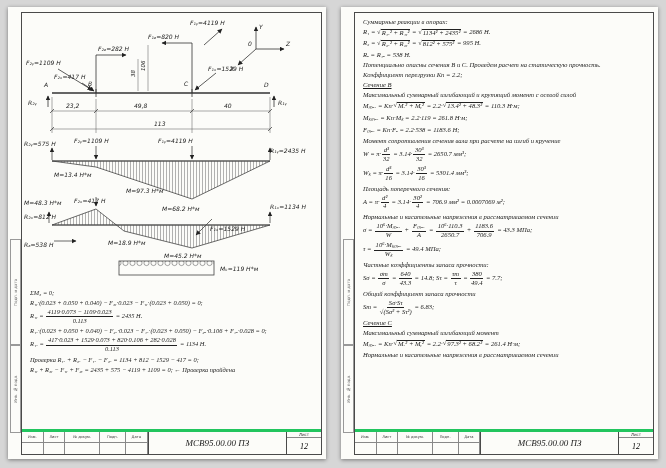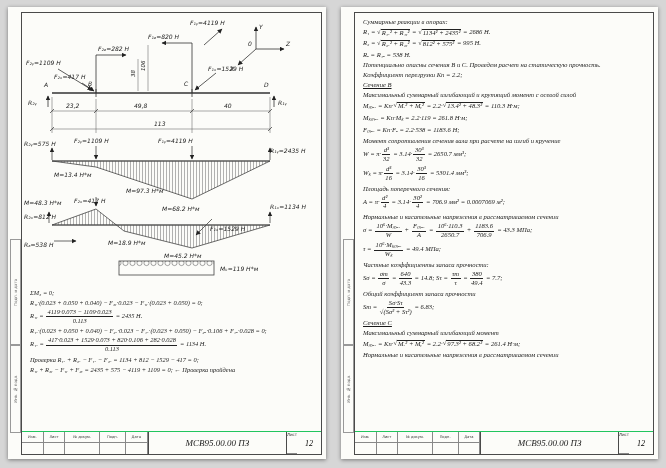--- a/index.html
+++ b/index.html
@@ -14,26 +14,26 @@
   .eqs{position:absolute;left:8px;top:276px;right:6px;font-family:"Liberation Serif",serif;font-style:italic;font-size:6.4px;color:#1c1c1c;}
   .lines{position:absolute;left:8px;top:5px;right:5px;font-family:"Liberation Serif",serif;font-style:italic;font-size:6.6px;color:#1a1a1a;}
   .line{margin:0 0 3px 0;}
   .line.heading{text-decoration:underline;}
   .frac{display:inline-flex;flex-direction:column;align-items:center;vertical-align:middle;line-height:1.05;margin:0 1px;text-align:center;}
   .frac .num{border-bottom:0.7px solid #222;padding:0 1.5px 0.5px;}
   .frac .den{padding-top:0.5px;}
   .sqrt{display:inline-flex;line-height:1;vertical-align:middle;}
   .rad{font-style:normal;}
   .radicand{border-top:0.7px solid #222;padding:0 1px;}
-  .stamp{position:absolute;left:0;right:0;bottom:0;height:22px;border-top:1px solid #22c55e;display:flex;background:#fcfcf9;}
+  .stamp{position:absolute;left:0;right:0;bottom:0;height:22px;border-top:3px solid #22c55e;display:flex;background:#fcfcf9;}
   .stamp-grid{width:42%;display:grid;grid-template-columns:1fr 1fr 1.6fr 1.2fr 1fr;grid-template-rows:1fr 1fr;border-right:1px solid #4a4a4a;}
   .stamp-cell{border-right:0.5px solid #888;font-size:3.6px;display:flex;align-items:center;justify-content:center;color:#333;overflow:hidden;}
   .stamp-cell.r1{border-bottom:0.5px solid #888;}
   .stamp-mid{flex:1;display:flex;align-items:center;justify-content:center;font-size:9px;font-style:italic;font-family:"Liberation Serif",serif;border-right:1px solid #4a4a4a;color:#222;}
-  .stamp-right{width:34px;display:flex;flex-direction:row;}
+  .stamp-right{width:34px;display:flex;flex-direction:column;}
   .stamp-right .sl{font-size:4px;text-align:center;border-bottom:0.5px solid #888;color:#333;}
   .stamp-right .sn{flex:1;display:flex;align-items:center;justify-content:center;font-size:8px;font-style:italic;font-family:"Liberation Serif",serif;}
   .sidebox{position:absolute;width:9px;border:0.6px solid #999;left:2px;display:flex;align-items:center;justify-content:center;font-size:4px;color:#666;writing-mode:vertical-rl;transform:rotate(180deg);background:#fcfcf9;}
   .sb1{bottom:26px;height:86px;}
   .sb2{bottom:114px;height:104px;}
 </style>
 </head>
 <body>
 
 <div class="canvas">

